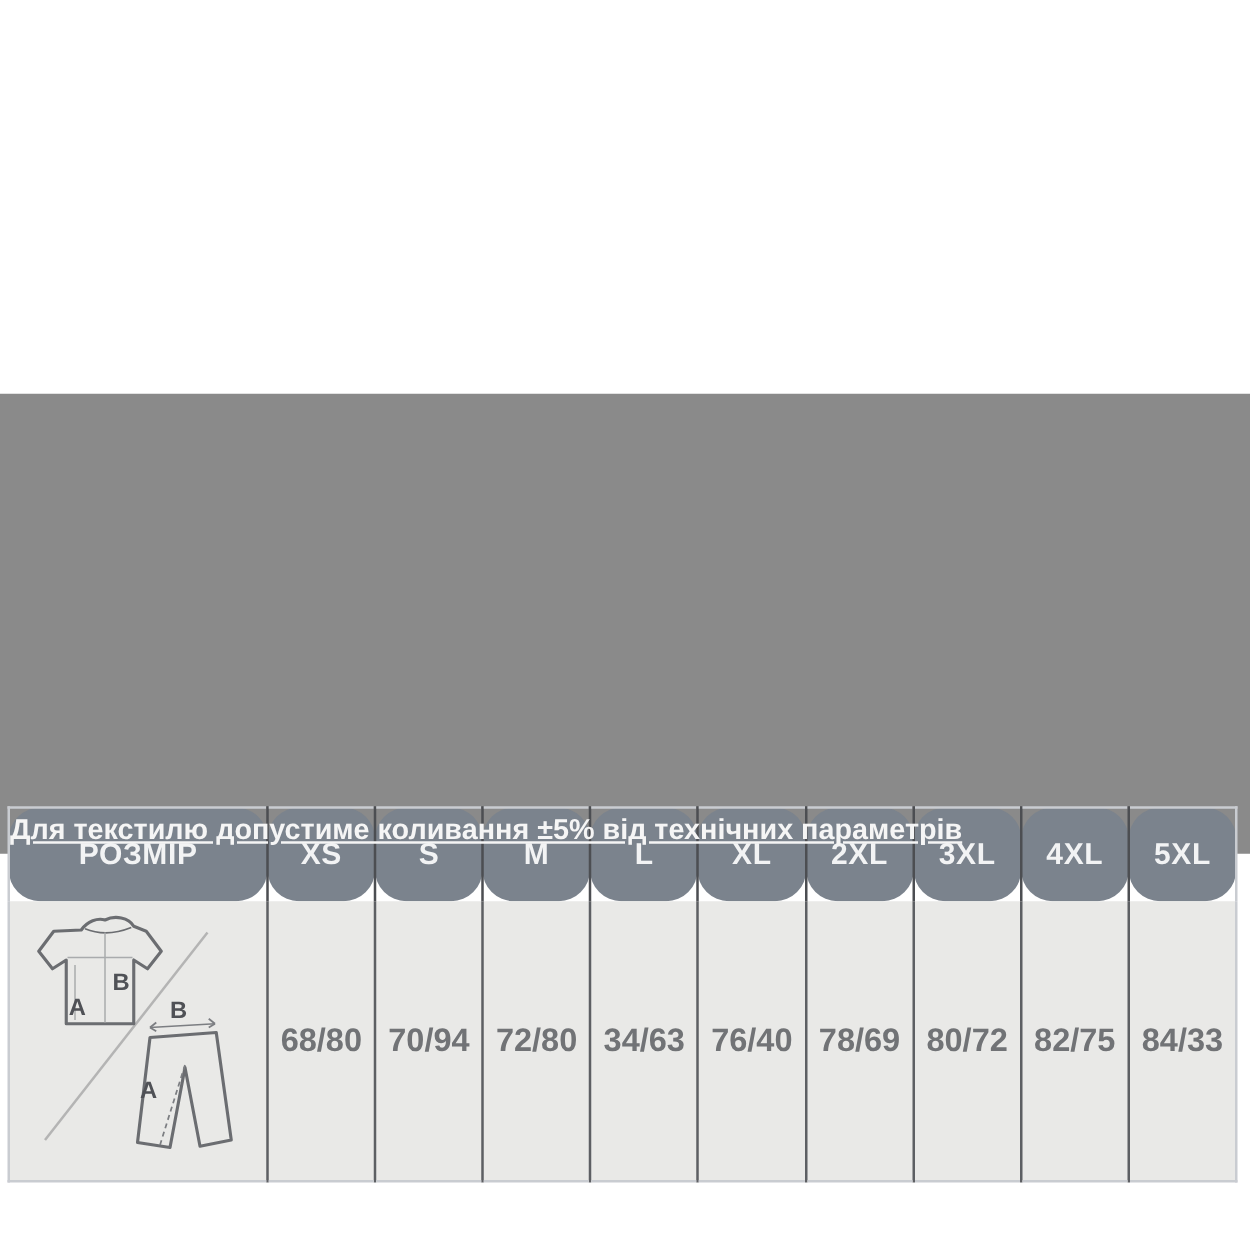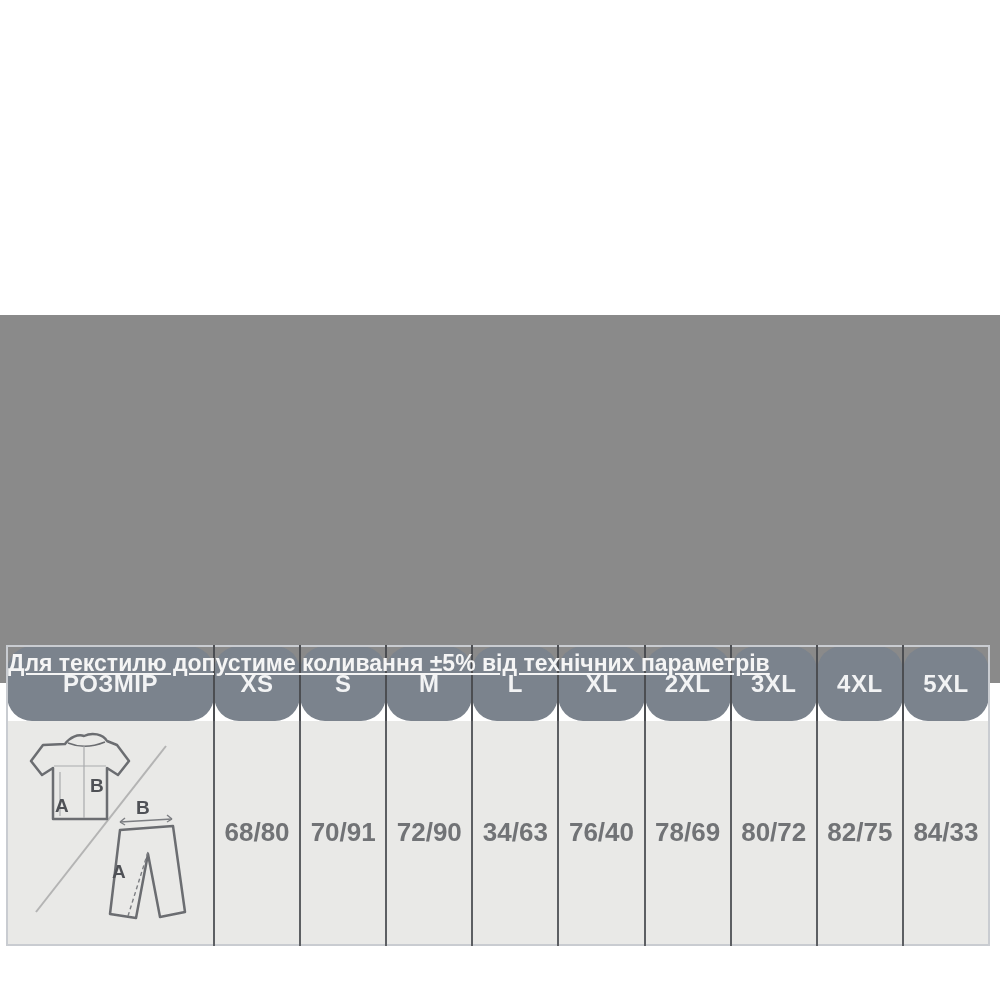--- a/index.html
+++ b/index.html
@@ -128,22 +128,22 @@
               <line x1="112" y1="100" x2="117" y2="103"></line>
               <line x1="164" y1="97" x2="159" y2="93"></line>
               <line x1="164" y1="97" x2="159" y2="100"></line>
               <line x1="140" y1="130" x2="120" y2="194" stroke-dasharray="4,3"></line>
             </g>
             <text x="128" y="92">B</text>
             <text x="104" y="156">A</text>
           </svg>
         </td>
         <td>68/80</td>
-        <td>70/91</td>
-        <td>72/90</td>
+        <td>70/94</td>
+        <td>72/80</td>
         <td>34/63</td>
         <td>76/40</td>
         <td>78/69</td>
         <td>80/72</td>
         <td>82/75</td>
         <td>84/33</td>
       </tr>
     </tbody>
   </table>
 </div>

